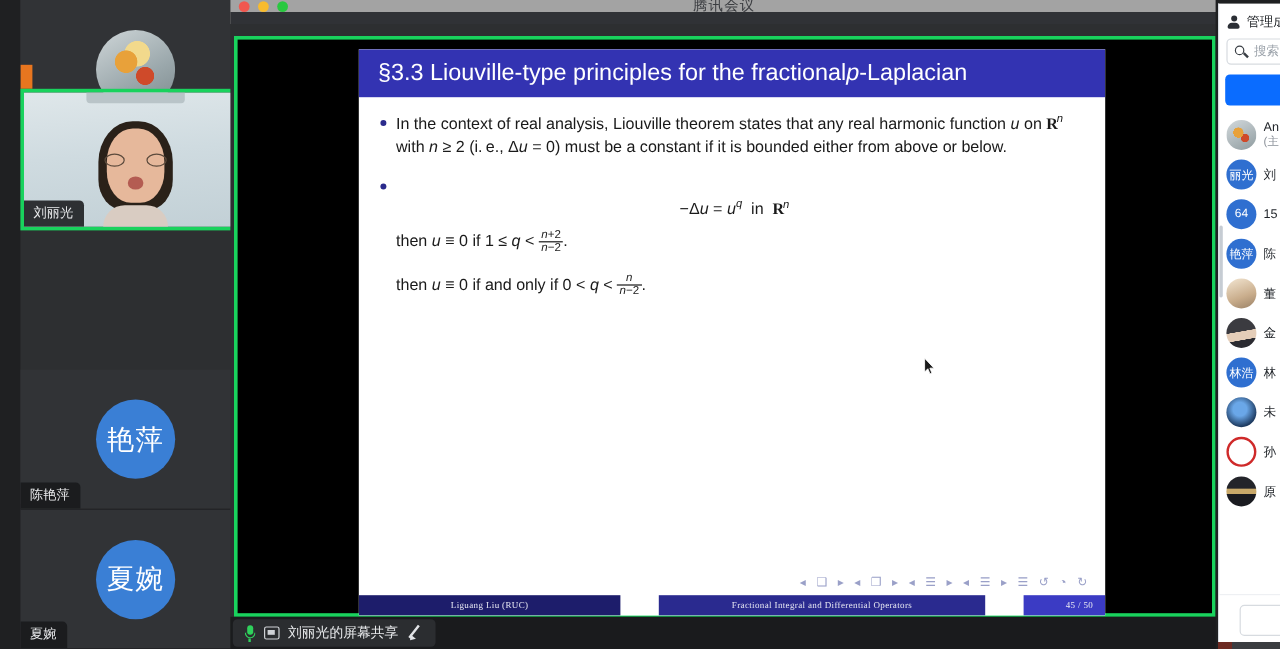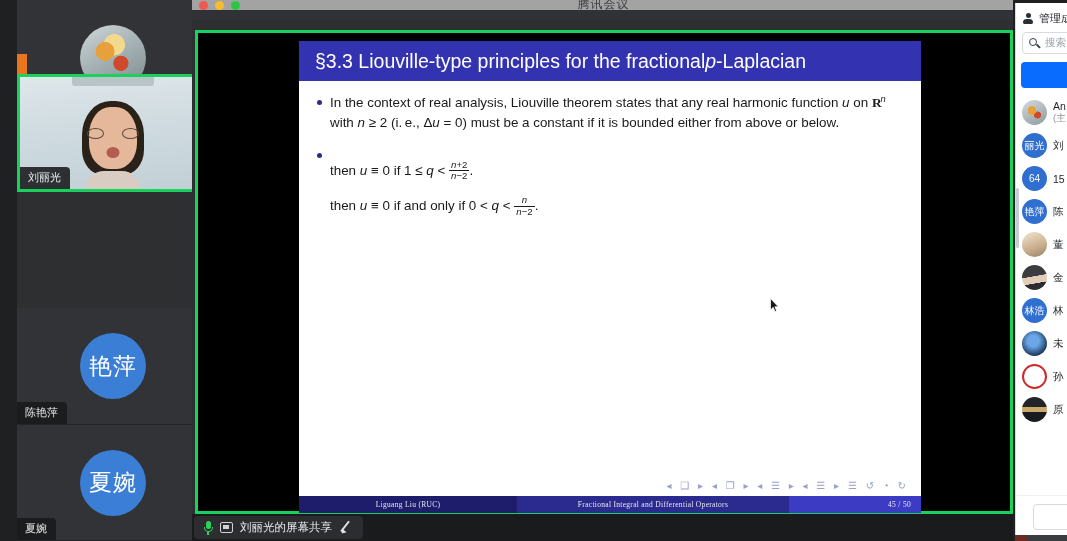--- a/index.html
+++ b/index.html
@@ -133,21 +133,21 @@
   sup.sm { font-size: 0.7em; }
 
   #beamer-nav {
     position: absolute; left: 0; bottom: 22px; width: 622px;
     text-align: right; padding-right: 12px;
     color: #9aa0c8; font-size: 10px; letter-spacing: 3px;
   }
   #slide-footer {
     position: absolute; left: 0; bottom: 0; width: 622px; height: 17px;
     display: flex; font-size: 7.5px; color: #e6e7f2;
-    font-family: "Liberation Serif", serif; letter-spacing: .3px;
+    font-family: "Liberation Serif", serif; letter-spacing: .3px; gap: 32px;
   }
   #slide-footer .seg { display: flex; align-items: center; justify-content: center; height: 17px; }
   #slide-footer .s1 { width: 218px; background: #1d1d6b; }
   #slide-footer .s2 { width: 272px; background: #2a2a8f; }
   #slide-footer .s3 { flex: 1; background: #3b3bc4; justify-content: flex-end; padding-right: 10px; }
 
   
   #cursor {
     position: absolute; left: 471px; top: 257px; width: 9px; height: 15px; z-index: 30;
   }
@@ -326,20 +326,21 @@
 
 
           <div class="bullet">
             <span class="dot"></span>
             <span class="txt">In the context of real analysis, Liouville theorem states that any real harmonic function <i class="m">u</i> on <span class="bb">R</span><sup class="sm"><i class="m">n</i></sup> with <i class="m">n</i> ≥ 2 (i. e., Δ<i class="m">u</i> = 0) must be a constant if it is bounded either from above or below.</span>
           </div>
 
           <div class="bullet" style="margin-bottom:2px">
             <span class="dot"></span>
           </div>
+          <div class="eq">−Δ<i class="m">u</i> = <i class="m">u<sup class="sm">q</sup></i>&nbsp; in &nbsp;<span class="bb">R</span><sup class="sm"><i class="m">n</i></sup></div>
           <div class="cont" style="margin-bottom:14px">then <i class="m">u</i> ≡ 0 if 1 ≤ <i class="m">q</i> &lt; <span class="frac"><span class="n"><i class="m">n</i>+2</span><span class="d"><i class="m">n</i>−2</span></span>.</div>
 
           <div class="cont" style="margin-top:10px">then <i class="m">u</i> ≡ 0 if and only if 0 &lt; <i class="m">q</i> &lt; <span class="frac"><span class="n"><i class="m">n</i></span><span class="d"><i class="m">n</i>−2</span></span>.</div>
         </div>
 
         <div id="beamer-nav">◂ ❑ ▸  ◂ ❐ ▸  ◂ ☰ ▸  ◂ ☰ ▸   ☰   ↺ ◔ ↻</div>
 
         <div id="slide-footer">
           <div class="seg s1">Liguang Liu  (RUC)</div>
           <div class="seg s2">Fractional Integral and Differential Operators</div>

